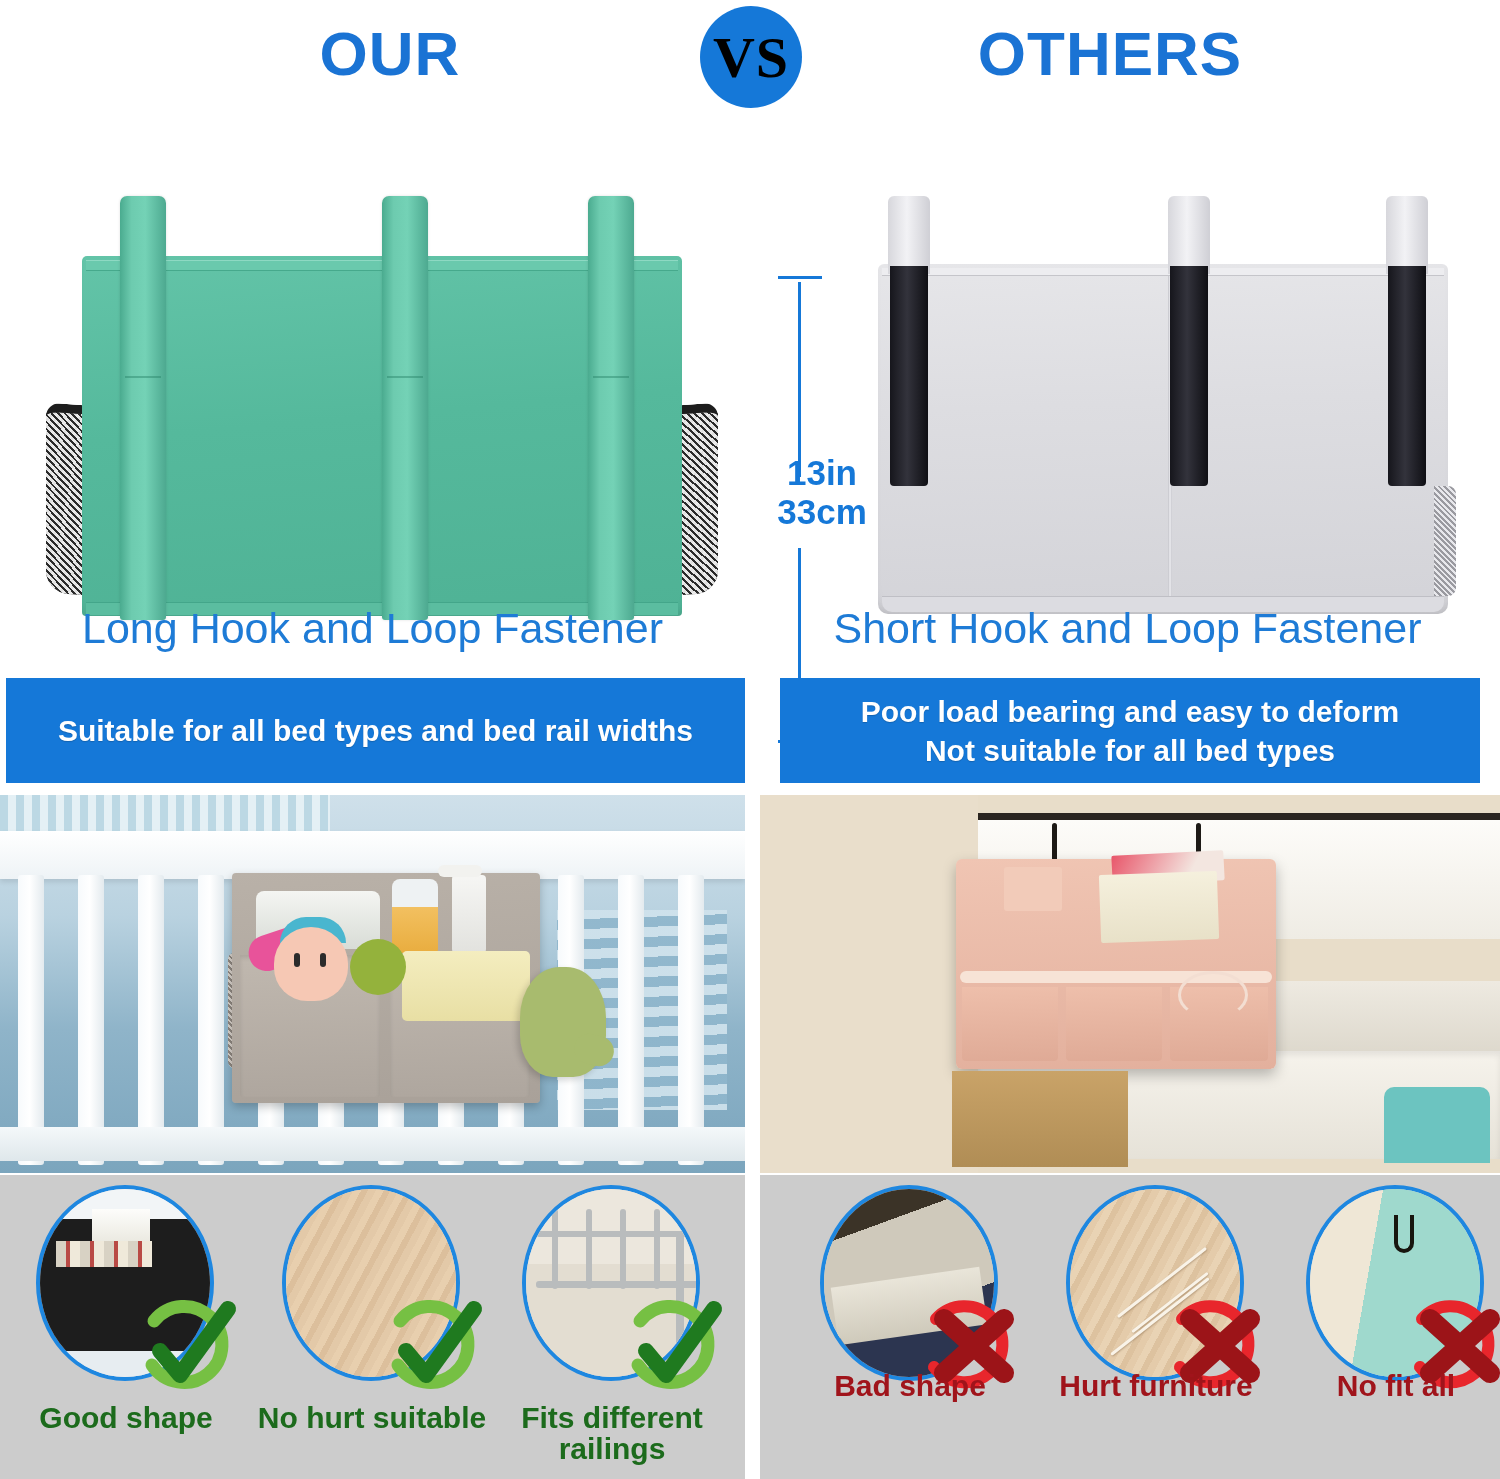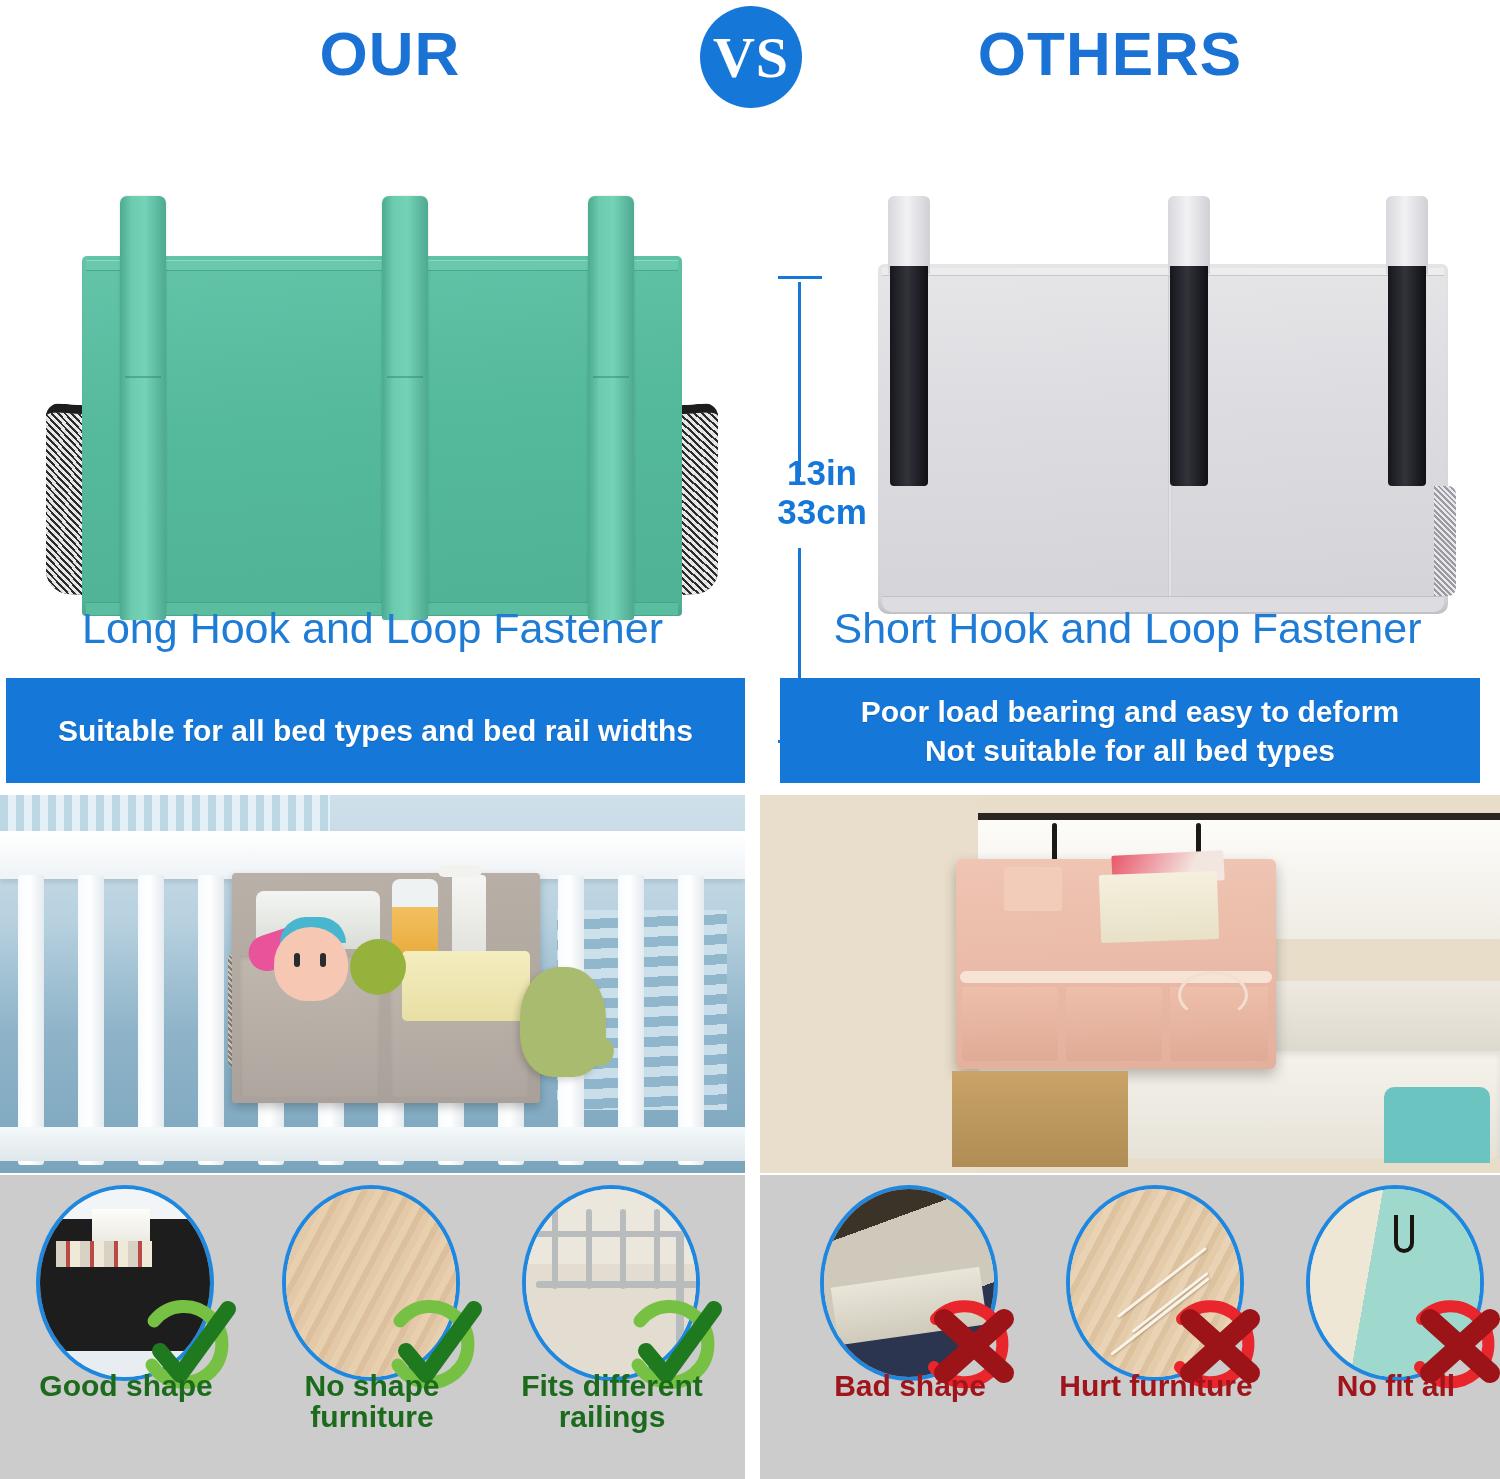--- a/index.html
+++ b/index.html
@@ -17,21 +17,21 @@
     position:absolute; top:18px;
     font-size:62px; font-weight:bold; letter-spacing:1px;
     color:#1A73D4; text-align:center;
     text-shadow: 1px 1px 0 rgba(255,255,255,.6);
   }
   .hdr-our    { left:160px;  width:460px; }
   .hdr-others { left:880px;  width:460px; }
   .vs-badge {
     position:absolute; left:700px; top:6px;
     width:102px; height:102px; border-radius:50%;
-    background:#1578D8; color:#ffffff;
+    background:#1578D8; color:#000000;
     font-family:"Liberation Serif", serif;
     font-size:58px; font-weight:bold;
     display:flex; align-items:center; justify-content:center;
     letter-spacing:1px;
   }
 
   
   .product-row { position:absolute; top:118px; left:0; width:1500px; height:482px; }
 
   
@@ -347,21 +347,21 @@
   }
   .oval {
     position:absolute; left:14px; top:0; width:178px; height:196px;
     border-radius:50%; border:4px solid #1E87E0; overflow:hidden;
     background:#ddd;
   }
   .badge .caption {
     position:absolute; left:-14px; top:186px; width:236px;
     text-align:center; font-size:30px; font-weight:bold; line-height:1.02;
   }
-  .badge.good .caption { color:#1C6B1C; }
+  .badge.good .caption { color:#1C6B1C;margin-top:32px; }
   .badge.bad  .caption { color:#A0141B; }
 
   .mark { position:absolute; right:-16px; bottom:-8px; width:110px; height:100px; }
 
   
   .fill-blackbag {
     position:absolute; inset:0;
     background:linear-gradient(180deg,#f2f5f7 0 16%, #1d1d1d 16% 86%, #e7edf1 86% 100%);
   }
   .fill-blackbag::before {
@@ -557,21 +557,21 @@
       </div>
 
       <div class="badge good" style="left:268px">
         <div class="oval">
           <div class="fill-wood"></div>
         </div>
         <svg class="mark" viewBox="0 0 110 100">
           <path d="M18 28 A38 38 0 1 1 16 72" fill="none" stroke="#76C043" stroke-width="13" stroke-linecap="round"></path>
           <path d="M24 58 L44 82 L92 16" fill="none" stroke="#1F7A1F" stroke-width="16" stroke-linecap="round" stroke-linejoin="round"></path>
         </svg>
-        <div class="caption">No shape furniture</div>
+        <div class="caption">No hurt suitable</div>
       </div>
 
       <div class="badge good" style="left:508px">
         <div class="oval">
           <div class="fill-rail">
             <div class="bar" style="left:10px;top:42px;width:168px;height:6px"></div>
             <div class="bar" style="left:10px;top:92px;width:168px;height:7px"></div>
             <div class="bar" style="left:26px;top:20px;width:6px;height:80px"></div>
             <div class="bar" style="left:60px;top:20px;width:6px;height:80px"></div>
             <div class="bar" style="left:94px;top:20px;width:6px;height:80px"></div>

